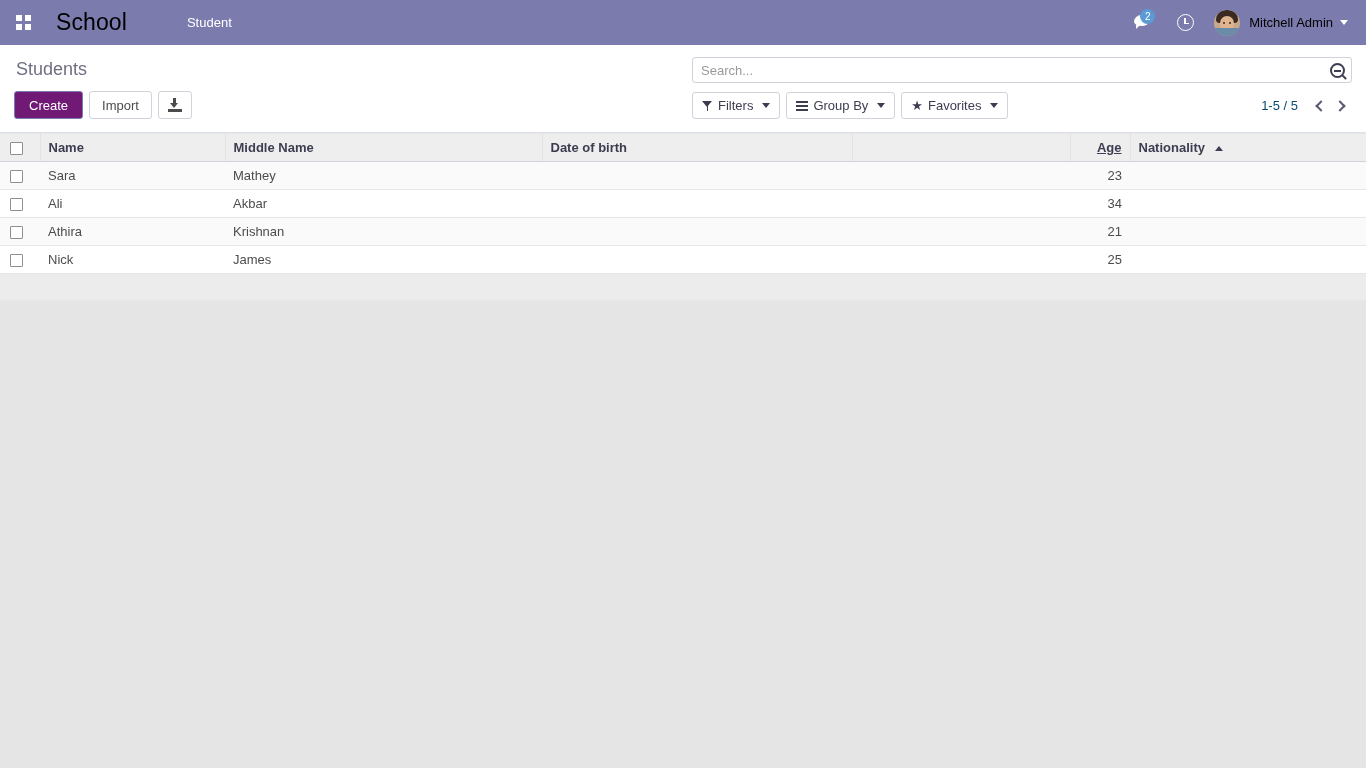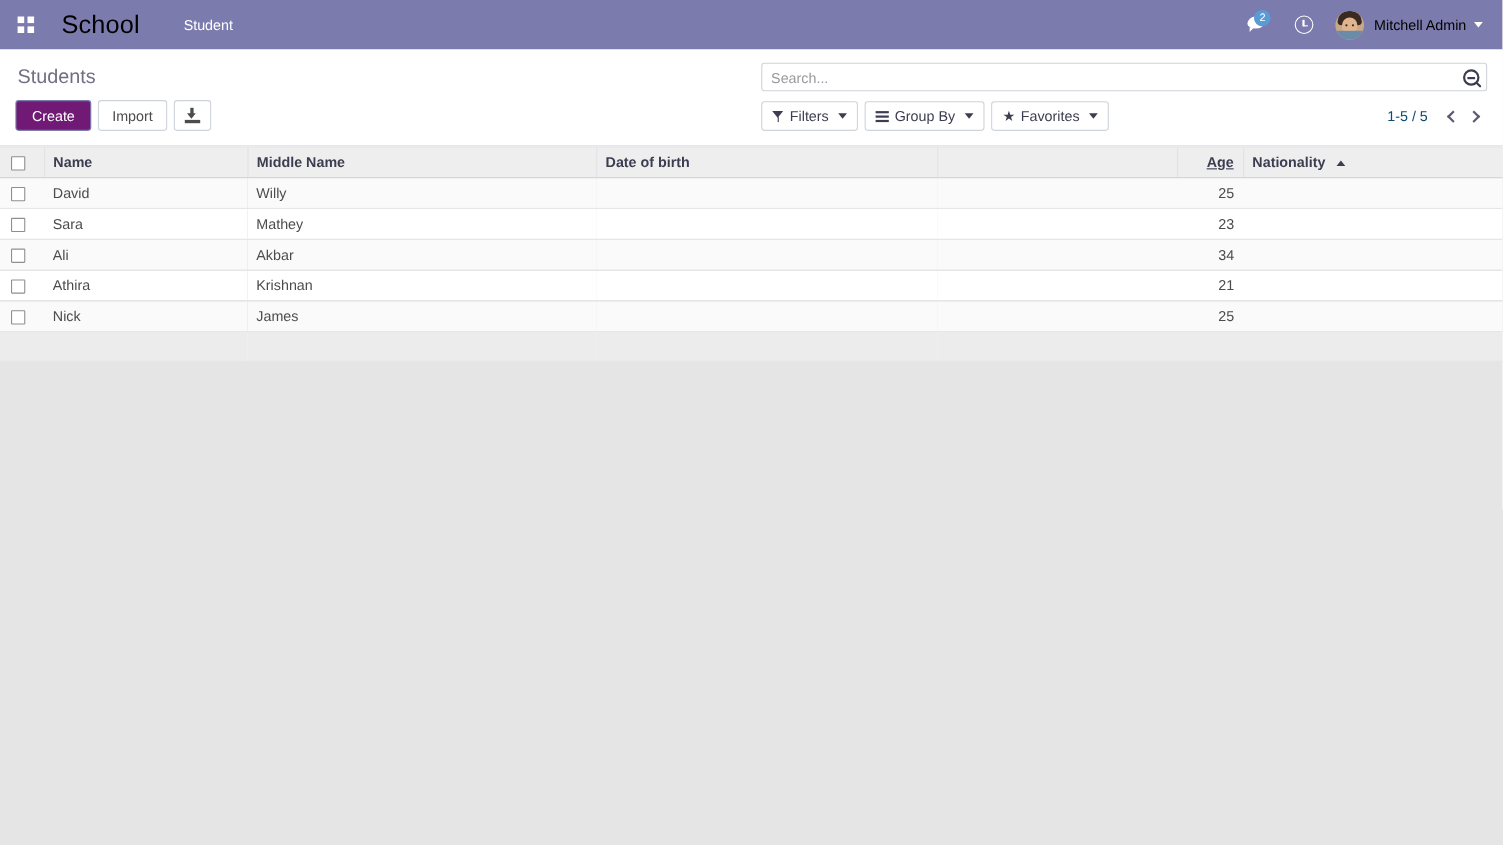--- a/index.html
+++ b/index.html
@@ -40,21 +40,21 @@
   .apps-grid i { background: #ffffff; display: block; width: 6px; height: 6px; }
   .brand {
     font-size: 23px;
     color: #000000;
     margin-left: 16px;
     letter-spacing: 0.1px;
     white-space: nowrap;
     cursor: pointer;
   }
   .nav-menu {
-    margin-left: 32px;
+    margin-left: 52px;
     display: flex;
     align-items: center;
     height: 100%;
   }
   .nav-menu-item {
     font-size: 13px;
     color: #ffffff;
     padding: 0 8px;
     line-height: 45px;
     cursor: pointer;
@@ -565,31 +565,20 @@
           <span>Age</span>
         </th>
         <th>
           <span>Nationality</span>
           <span class="sort-caret"></span>
         </th>
       </tr>
     </thead>
     <tbody>
 
-      <tr>
-        <td class="cell-check">
-          <span class="chk"></span>
-        </td>
-        <td>David</td>
-        <td>Willy</td>
-        <td></td>
-        <td></td>
-        <td class="td-num">25</td>
-        <td></td>
-      </tr>
 
       <tr>
         <td class="cell-check">
           <span class="chk"></span>
         </td>
         <td>Sara</td>
         <td>Mathey</td>
         <td></td>
         <td></td>
         <td class="td-num">23</td>

